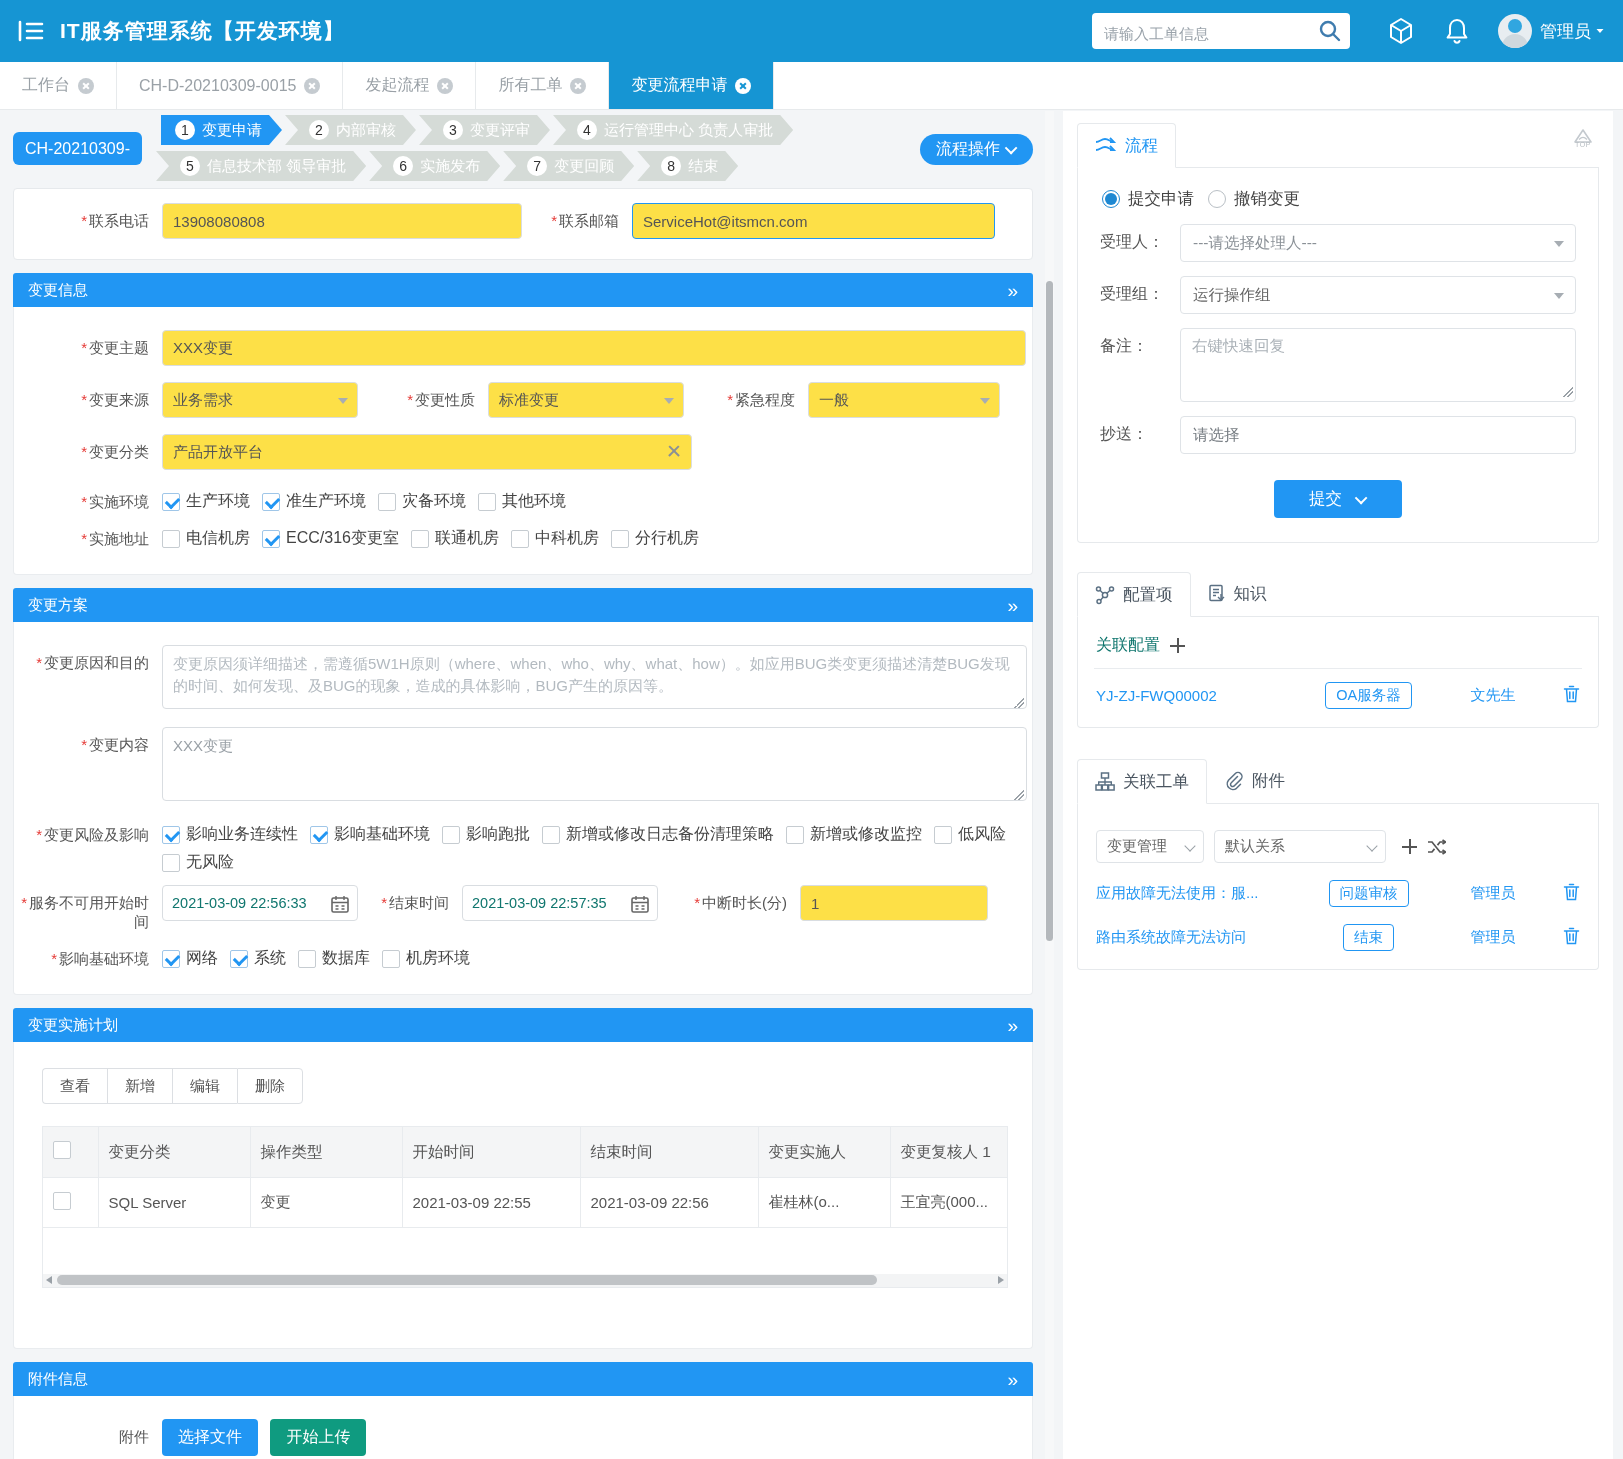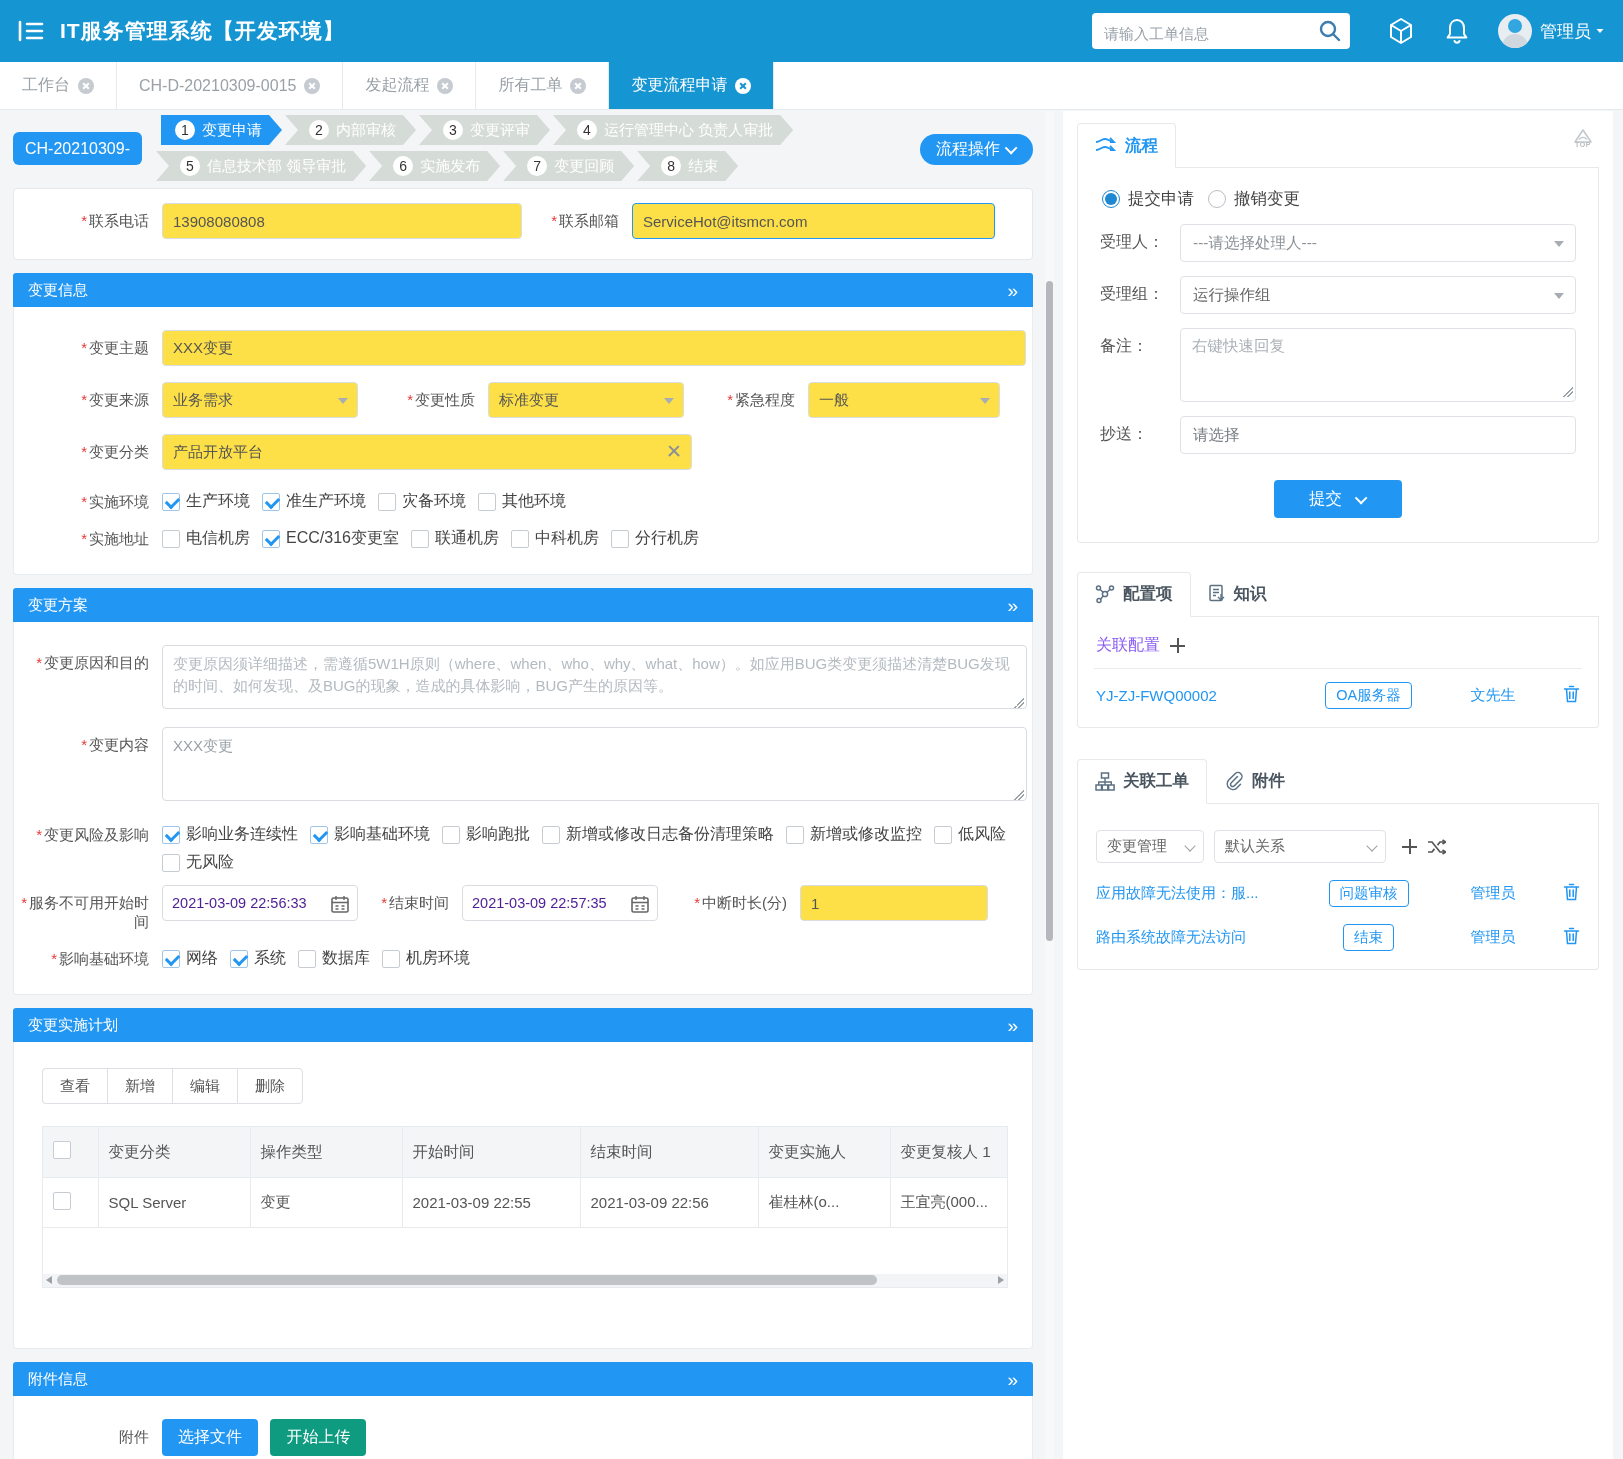--- a/index.html
+++ b/index.html
@@ -75,21 +75,21 @@
   textarea.ta::placeholder{color:#b3bac0;}
   .ta-wrap{position:relative;}
   .ta-wrap .grip{position:absolute;right:3px;bottom:5px;width:10px;height:10px;background:
     linear-gradient(135deg,transparent 0 50%,#9aa1a7 50% 56%,transparent 56% 70%,#9aa1a7 70% 76%,transparent 76%);}
   
   .cb{display:inline-flex;align-items:center;gap:6px;margin-right:12px;font-size:16px;color:#444;cursor:pointer;padding-top:7px;}
   .cbox{width:18px;height:18px;border:1px solid #c6ccd1;border-radius:2px;background:#fff;position:relative;flex:none;}
   .cbox.checked{border-color:#9fc6e8;}
   .cbox.checked::after{content:"";position:absolute;left:3px;top:3px;width:10px;height:6px;border-left:3px solid #2196f3;border-bottom:3px solid #2196f3;transform:rotate(-45deg);}
   
-  .dateinput{position:relative;width:196px;height:36px;border:1px solid #d9dde1;border-radius:4px;display:flex;align-items:center;padding:0 30px 0 9px;font-size:14.5px;color:#4c1d95;background:#fff;}
+  .dateinput{position:relative;width:196px;height:36px;border:1px solid #d9dde1;border-radius:4px;display:flex;align-items:center;padding:0 30px 0 9px;font-size:14.5px;color:#0f766e;background:#fff;}
   .dateinput svg{position:absolute;right:7px;top:8px;}
 
   
   .btn-group{display:inline-flex;margin:12px 0 16px 28px;}
   .btn-group .gbtn{height:36px;padding:0 17px;background:#fff;border:1px solid #dcdfe3;border-right:none;font-size:15px;color:#555;cursor:pointer;}
   .btn-group .gbtn:first-child{border-radius:4px 0 0 4px;}
   .btn-group .gbtn:last-child{border-right:1px solid #dcdfe3;border-radius:0 4px 4px 0;}
 
   
   .tbl-clip{margin:6px 0 0 28px;width:966px;overflow:hidden;border:1px solid #e8ebee;border-bottom:none;}
@@ -103,21 +103,21 @@
   .hscroll .harrow.l{left:3px;border-right:6px solid #9aa1a7;}
   .hscroll .harrow.r{right:3px;border-left:6px solid #9aa1a7;}
   .hscroll .hthumb{position:absolute;left:14px;top:1px;height:10px;width:820px;background:#c0c3c6;border-radius:5px;}
 
   
   .att-btn{height:37px;padding:0 16px;border:none;border-radius:4px;color:#fff;font-size:16px;cursor:pointer;margin-right:8px;}
   .att-btn.blue{background:#2196f3;}
   .att-btn.teal{background:#0f9b80;}
 
   
-  .rtabs{display:flex;align-items:center;border-bottom:1px solid #e6e9ec;position:relative;font-weight:bold;}
+  .rtabs{display:flex;align-items:flex-end;border-bottom:1px solid #e6e9ec;position:relative;}
   .rtab{display:inline-flex;align-items:center;gap:8px;padding:0 17px;height:45px;font-size:16.5px;color:#4a5560;cursor:pointer;}
   .rtab.boxed{border:1px solid #e6e9ec;border-bottom:1px solid #fff;border-radius:4px 4px 0 0;background:#fff;margin-bottom:-1px;}
   .rtab.blue{color:#2196f3;}
   .rpanel{border:1px solid #e6e9ec;border-top:none;border-radius:0 0 4px 4px;background:#fff;}
   .top-widget{position:absolute;right:6px;top:6px;text-align:center;color:#b6bcc1;}
   .top-widget .lbl{font-size:7px;letter-spacing:.5px;margin-top:-2px;}
 
   .flow-body{padding:16px 22px 24px 22px;}
   .radio-row{display:flex;align-items:center;gap:8px;font-size:16.5px;color:#444;margin:4px 0 14px 2px;}
   .radio{width:18px;height:18px;border-radius:50%;border:1px solid #b9bfc5;background:#fff;flex:none;position:relative;}
@@ -129,21 +129,21 @@
   .rselect.placeholder{color:#8a9096;}
   .rselect .sb-caret{position:absolute;right:11px;top:16px;width:0;height:0;border-left:5px solid transparent;border-right:5px solid transparent;border-top:6px solid #a7adb3;}
   textarea.rta{flex:1;height:74px;border:1px solid #dfe3e7;border-radius:4px;padding:7px 11px;font-size:15.5px;color:#555;resize:none;outline:none;}
   textarea.rta::placeholder{color:#aab1b7;}
   input.rinput{flex:1;height:38px;border:1px solid #dfe3e7;border-radius:4px;padding:0 12px;font-size:15.5px;color:#555;outline:none;}
   input.rinput::placeholder{color:#777d83;}
   .submit-row{text-align:center;margin-top:26px;}
   .submit-btn{width:128px;height:38px;background:#2196f3;color:#fff;border:none;border-radius:4px;font-size:16.5px;display:inline-flex;align-items:center;justify-content:center;gap:16px;cursor:pointer;}
 
   .cfg-body{padding:12px 16px 14px 16px;}
-  .cfg-title{font-size:16px;color:#8b5cf6;display:flex;align-items:center;gap:10px;padding:6px 2px 12px 2px;border-bottom:1px solid #e9ecef;}
+  .cfg-title{font-size:16px;color:#0f766e;display:flex;align-items:center;gap:10px;padding:6px 2px 12px 2px;border-bottom:1px solid #e9ecef;}
   .plus-i{position:relative;width:15px;height:15px;display:inline-block;cursor:pointer;}
   .plus-i::before{content:"";position:absolute;left:0;top:6.5px;width:15px;height:2px;background:#555;}
   .plus-i::after{content:"";position:absolute;left:6.5px;top:0;width:2px;height:15px;background:#555;}
   .link{color:#2196f3;font-size:15px;cursor:pointer;}
   .badge{display:inline-block;border:1px solid #2196f3;color:#2196f3;border-radius:4px;padding:3px 10px;font-size:14.5px;white-space:nowrap;cursor:pointer;}
   .item-row{display:flex;align-items:center;padding:13px 2px 4px 2px;}
   .item-row .c1{width:205px;flex:none;overflow:hidden;text-overflow:ellipsis;white-space:nowrap;}
   .item-row .c2{width:135px;flex:none;text-align:center;}
   .item-row .c3{flex:1;text-align:center;}
   .item-row .c4{width:30px;flex:none;text-align:right;}

